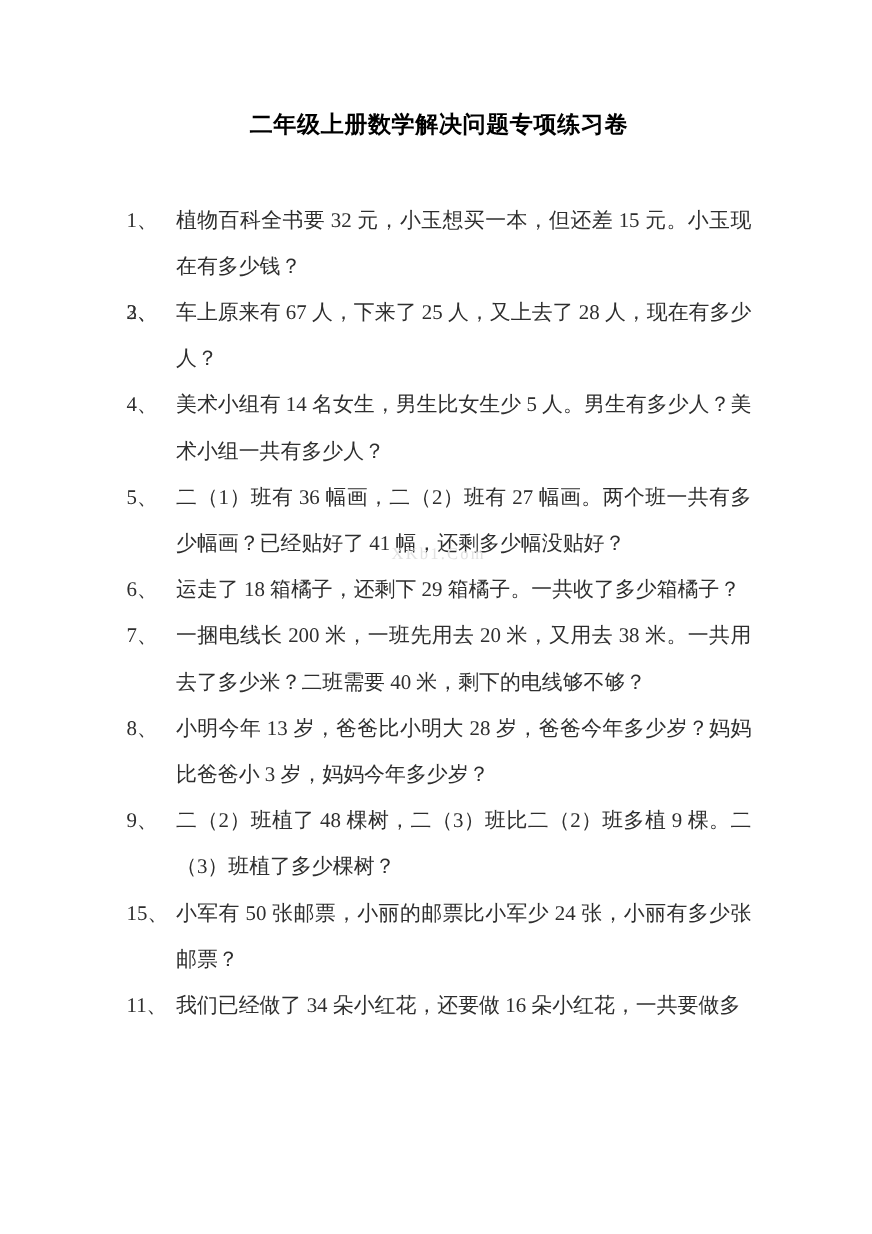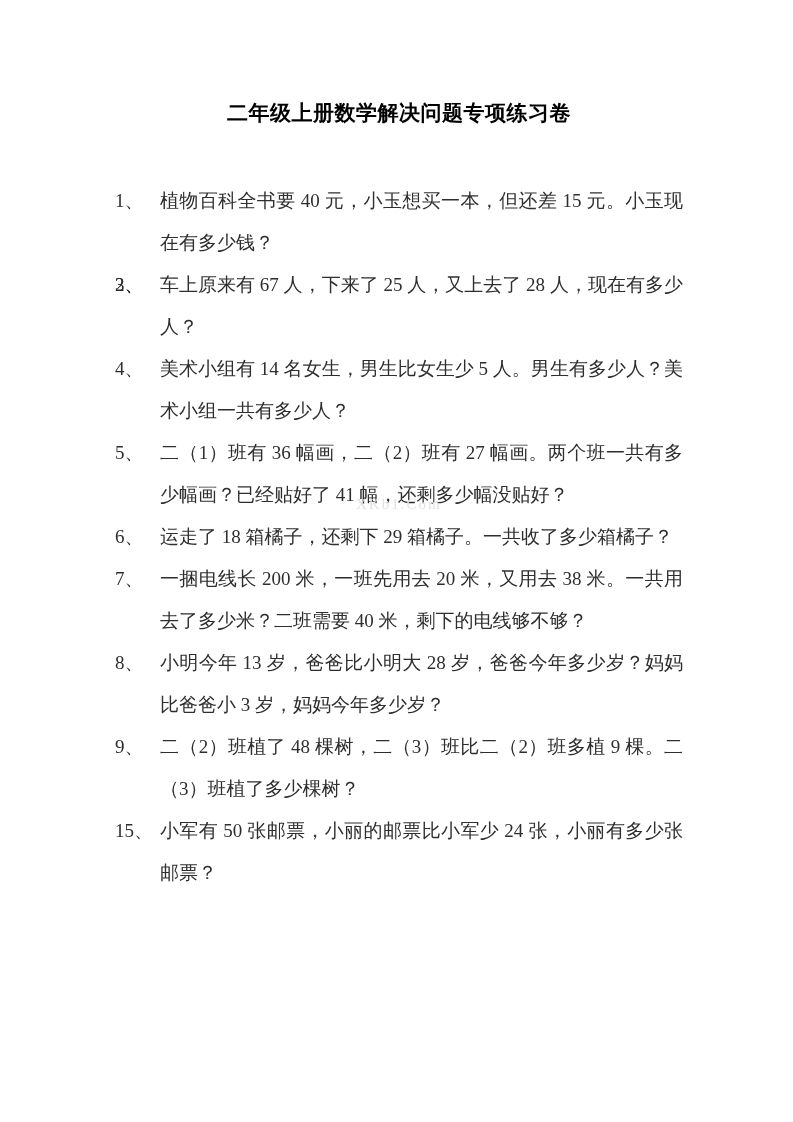--- a/index.html
+++ b/index.html
@@ -61,36 +61,37 @@
     pointer-events: none;
   }
 </style>
 </head>
 <body style="--title: #000000; --text: #2e2e2e; --watermark: #e2e2e2; --page: #ffffff;">
 
 <div class="page">
   <h1 class="doc-title">二年级上册数学解决问题专项练习卷</h1>
 
   <div class="problems" id="problems">
-  <p class="problem"><span class="problem-num">1、</span><span>植物百科全书要 40 元，小玉想买一本，但还差 15 元。小玉现在有多少钱？</span></p>
+  <p class="problem"><span class="problem-num">1、</span><span>植物百科全书要 32 元，小玉想买一本，但还差 15 元。小玉现在有多少钱？</span></p>
 
   <p class="problem"><span class="problem-num">2、</span></p>
 
   <p class="problem"><span class="problem-num">3、</span><span>车上原来有 67 人，下来了 25 人，又上去了 28 人，现在有多少人？</span></p>
 
   <p class="problem"><span class="problem-num">4、</span><span>美术小组有 14 名女生，男生比女生少 5 人。男生有多少人？美术小组一共有多少人？</span></p>
 
   <p class="problem"><span class="problem-num">5、</span><span>二（1）班有 36 幅画，二（2）班有 27 幅画。两个班一共有多少幅画？已经贴好了 41 幅，还剩多少幅没贴好？</span></p>
 
   <p class="problem"><span class="problem-num">6、</span><span>运走了 18 箱橘子，还剩下 29 箱橘子。一共收了多少箱橘子？</span></p>
 
   <p class="problem"><span class="problem-num">7、</span><span>一捆电线长 200 米，一班先用去 20 米，又用去 38 米。一共用去了多少米？二班需要 40 米，剩下的电线够不够？</span></p>
 
   <p class="problem"><span class="problem-num">8、</span><span>小明今年 13 岁，爸爸比小明大 28 岁，爸爸今年多少岁？妈妈比爸爸小 3 岁，妈妈今年多少岁？</span></p>
 
   <p class="problem"><span class="problem-num">9、</span><span>二（2）班植了 48 棵树，二（3）班比二（2）班多植 9 棵。二（3）班植了多少棵树？</span></p>
 
   <p class="problem"><span class="problem-num">15、</span><span>小军有 50 张邮票，小丽的邮票比小军少 24 张，小丽有多少张邮票？</span></p>
 
+  <p class="problem"><span class="problem-num">11、</span><span>我们已经做了 34 朵小红花，还要做 16 朵小红花，一共要做多</span></p>
 </div>
 
   <div class="watermark">XKb1.Com</div>
 </div>
 
 </body></html>

